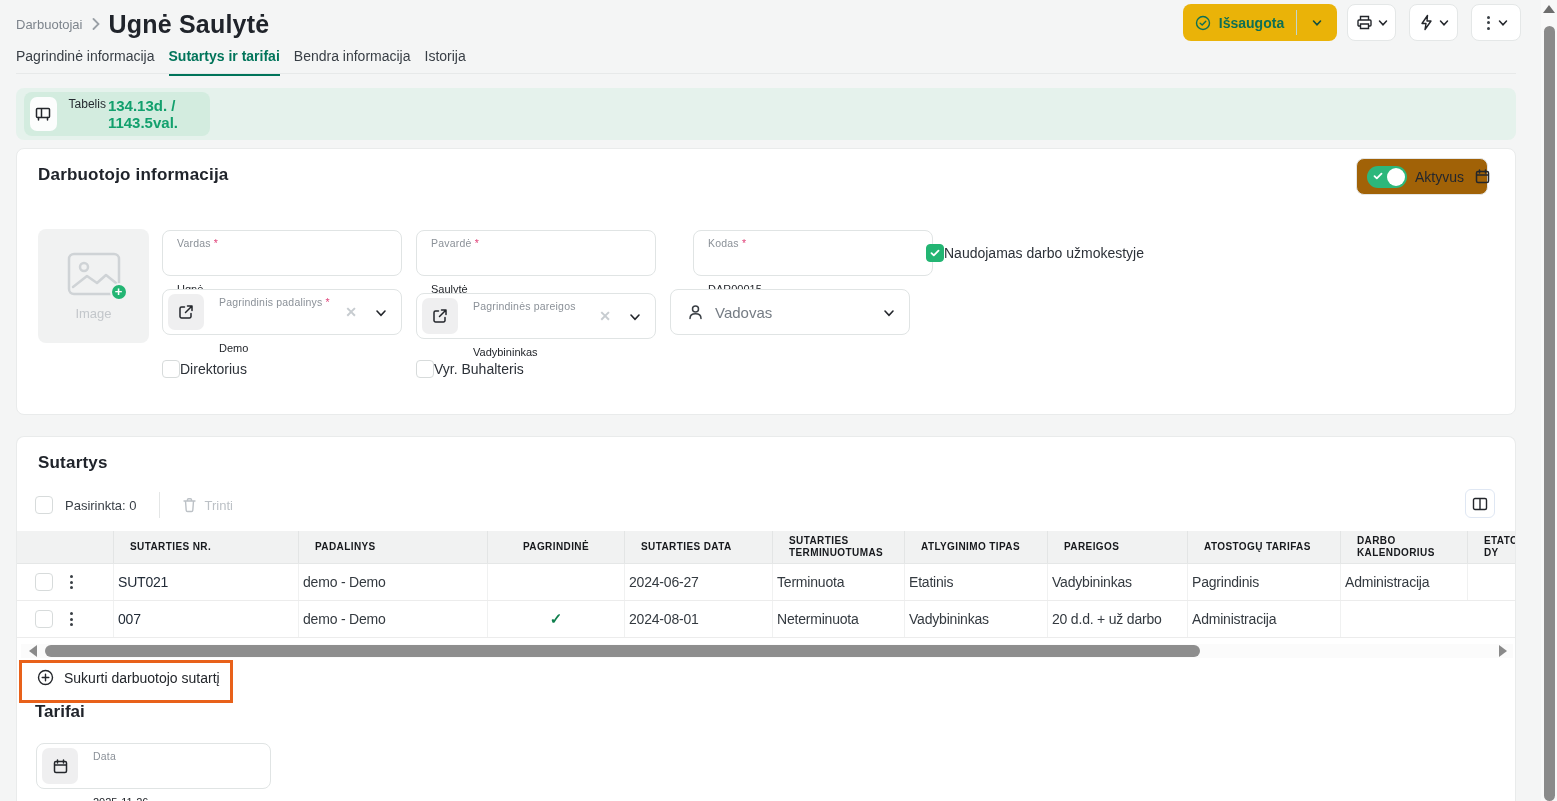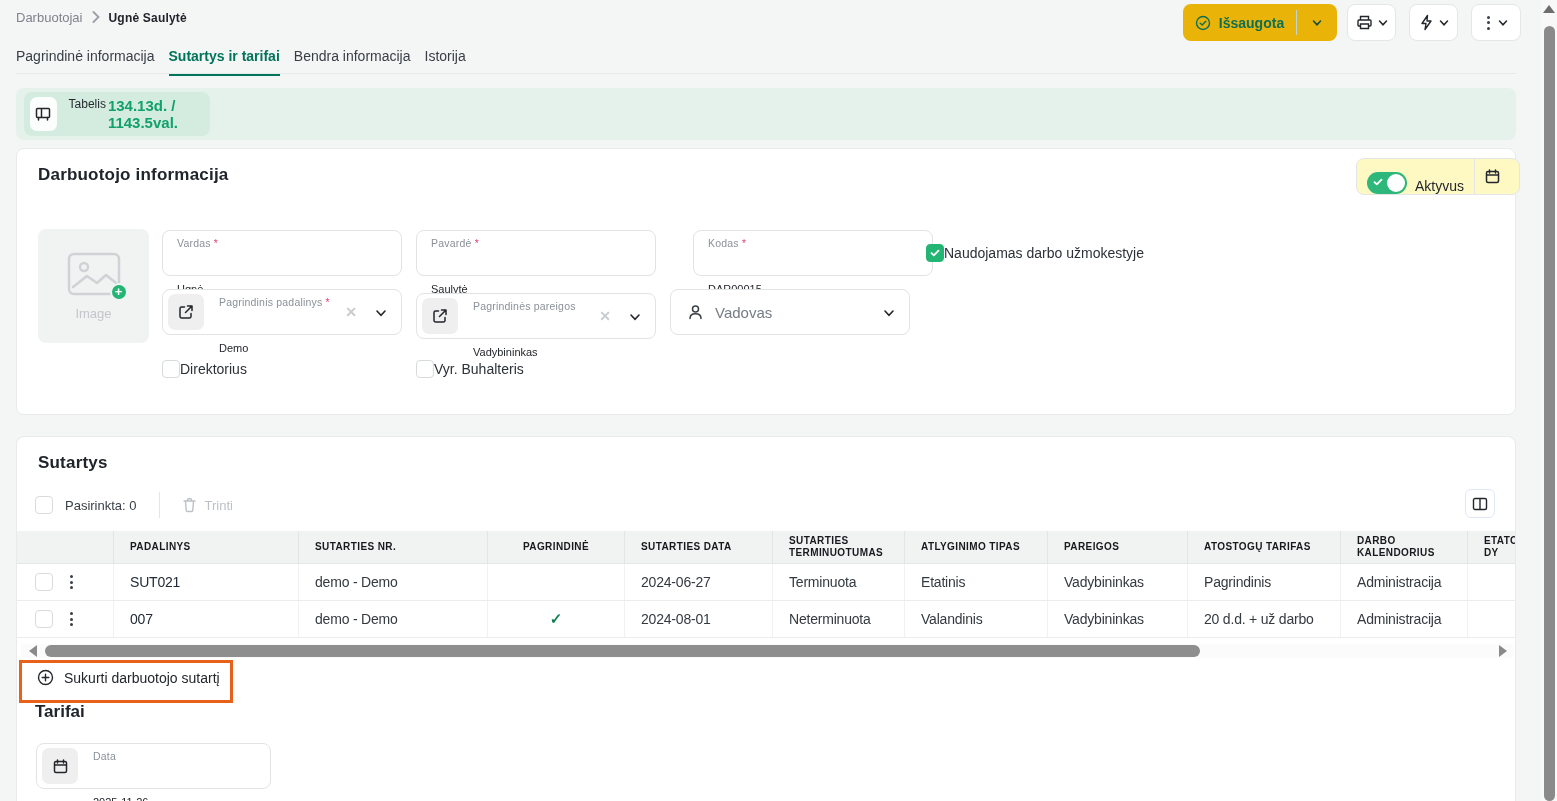--- a/index.html
+++ b/index.html
@@ -4,21 +4,21 @@
 <style>
   * { margin:0; padding:0; box-sizing:border-box; }
   html,body { width:1557px; height:801px; }
   body { font-family:"Liberation Sans", sans-serif; background:#f4f5f5; color:#23262b; overflow:hidden; }
   .page { position:relative; width:1557px; height:801px; }
 
   
   .breadcrumb { position:absolute; left:16px; top:10px; display:flex; align-items:center; gap:9px; }
   .crumb-parent { font-size:13px; color:#7d848c; }
   .crumb-sep { color:#9aa0a6; font-size:13px; margin-top:-1px; }
-  .crumb-current { font-size:12px; font-weight:700; color:#20242b; letter-spacing:.2px; }
+  .crumb-current { font-size:25px; font-weight:700; color:#20242b; letter-spacing:.2px; }
 
   .saved-pill { position:absolute; left:1183px; top:4px; width:154px; height:37px; background:#eab308; border-radius:8px; display:flex; align-items:stretch; overflow:hidden; }
   .saved-main { flex:1; display:flex; align-items:center; justify-content:center; gap:8px; color:#0d6f55; font-size:14px; font-weight:600; cursor:pointer; }
   .saved-divider { width:1px; background:#c2d6cd; margin:6px 0; }
   .saved-chevron { width:40px; display:flex; align-items:center; justify-content:center; cursor:pointer; }
 
   .icon-btn { position:absolute; top:4px; height:37px; background:#fff; border:1px solid #e4e7e7; border-radius:8px; display:flex; align-items:center; justify-content:center; gap:5px; cursor:pointer; }
   .chev { width:10px; height:10px; }
 
   
@@ -35,21 +35,21 @@
   .banner-title { font-size:12px; color:#262b31; }
   .banner-value { font-size:15px; font-weight:600; color:#12a06d; }
 
   
   .card { position:absolute; background:#fff; border:1px solid #e9ebeb; border-radius:8px; }
   .card-info { left:16px; top:148px; width:1500px; height:267px; }
   .card-contracts { left:16px; top:436px; width:1500px; height:366px; border-bottom:none; border-bottom-left-radius:0; border-bottom-right-radius:0; }
   .card-title { position:absolute; left:21px; top:16px; font-size:17px; font-weight:700; color:#20242b; letter-spacing:.2px;text-align:center; }
 
   
-  .active-group { position:absolute; left:1339px; top:9px; width:164px; height:37px; background:#fef9c3; border:1px solid #e4e6e6; border-radius:8px; display:flex; align-items:flex-end; }
+  .active-group { position:absolute; left:1339px; top:9px; width:132px; height:37px; background:#a16207; border:1px solid #e4e6e6; border-radius:8px; display:flex; align-items:center; }
   .toggle { position:relative; width:40px; height:22px; margin-left:10px; background:#2db77b; border-radius:11px; cursor:pointer; flex:none; }
   .toggle .knob { position:absolute; right:2px; top:2px; width:18px; height:18px; border-radius:50%; background:#fff; }
   .toggle .tick { position:absolute; left:5px; top:4px; }
   .active-label { font-size:14px; color:#23272e; margin-left:8px; }
   .active-divider { width:1px; height:36px; background:#e4e6e6; margin-left:10px; }
   .active-cal { width:35px; height:36px; display:flex; align-items:center; justify-content:center; cursor:pointer; }
 
   
   .img-box { position:absolute; left:21px; top:80px; width:111px; height:114px; background:#f1f2f2; border-radius:8px; display:flex; flex-direction:column; align-items:center; justify-content:center; gap:10px; cursor:pointer; }
   .img-label { font-size:13px; color:#c3c7cb; }
@@ -84,21 +84,21 @@
   .cols-btn { position:absolute; left:1448px; top:52px; width:30px; height:29px; border:1px solid #dfe7f3; border-radius:6px; background:#fff; display:flex; align-items:center; justify-content:center; cursor:pointer; }
 
   
   .tbl { position:absolute; left:0; top:94px; width:1498px; }
   .tbl-row { display:grid; grid-template-columns:96px 185px 189px 137px 148px 132px 143px 140px 153px 127px 48px; }
   .tbl-head { background:#f1f2f2; border-bottom:1px solid #e5e7e7; }
   .th { font-size:10px; font-weight:700; color:#17191d; text-transform:uppercase; letter-spacing:.4px; padding:4px 8px 4px 16px; display:flex; align-items:center; line-height:1.2; min-height:28px; border-left:1px solid #e3e5e5; overflow:hidden; }
   .th:first-child { border-left:none; }
   .th.center { justify-content:center; padding-left:8px; }
   .tr { height:37px; border-bottom:1px solid #ececec; background:#fff; }
-  .td { font-size:14px; color:#343a40; padding-left:16px; display:flex; align-items:center; border-left:1px solid #f0f1f1; overflow:hidden; white-space:nowrap; letter-spacing:-.2px; }
+  .td { font-size:14px; color:#343a40; padding-left:4px; display:flex; align-items:center; border-left:1px solid #f0f1f1; overflow:hidden; white-space:nowrap; letter-spacing:-.2px; }
   .td:first-child { border-left:none; }
   .td.nr { color:#222b37; }
   .td.center { justify-content:center; padding-left:0; }
   .td .check { color:#0f7f4d; font-weight:700; font-size:15px; }
   .row-tools { display:flex; align-items:center; gap:14px; padding-left:18px; border-left:none; }
   .kebab { display:flex; flex-direction:column; gap:2.5px; cursor:pointer; padding:3px; }
   .kebab i { width:3px; height:3px; border-radius:50%; background:#3a3f45; }
 
   
   .hscroll { position:absolute; left:4px; top:207px; width:1492px; height:14px; background:#fbfbfb; display:flex; align-items:center; }
@@ -331,22 +331,22 @@
     <div class="cols-btn">
       <svg width="16" height="14" viewBox="0 0 16 14">
           <rect x="1.5" y="1.5" width="13" height="11" rx="1.5" fill="none" stroke="#23262b" stroke-width="1.4"></rect>
           <path d="M8 1.5 V12.5" stroke="#23262b" stroke-width="1.4"></path>
         </svg>
     </div>
 
     <div class="tbl">
       <div class="tbl-row tbl-head">
         <div class="th"></div>
+        <div class="th">SUTARTIES NR.</div>
         <div class="th">PADALINYS</div>
-        <div class="th">SUTARTIES NR.</div>
         <div class="th center">PAGRINDINĖ</div>
         <div class="th">SUTARTIES DATA</div>
         <div class="th">SUTARTIES TERMINUOTUMAS</div>
         <div class="th">ATLYGINIMO TIPAS</div>
         <div class="th">PAREIGOS</div>
         <div class="th">ATOSTOGŲ TARIFAS</div>
         <div class="th">DARBO KALENDORIUS</div>
         <div class="th">ETATO DY</div>
       </div>
 
@@ -382,21 +382,20 @@
               <i></i>
             </span>
         </div>
         <div class="td nr">007</div>
         <div class="td">demo - Demo</div>
         <div class="td center">
             <span class="check">✓</span>
           </div>
         <div class="td">2024-08-01</div>
         <div class="td">Neterminuota</div>
-        <div class="td">Valandinis</div>
         <div class="td">Vadybininkas</div>
         <div class="td">20 d.d. + už darbo</div>
         <div class="td">Administracija</div>
         <div class="td"></div>
       </div>
     </div>
 
     <div class="hscroll">
       <span class="h-arrow left"></span>
       <span class="h-thumb"></span>

